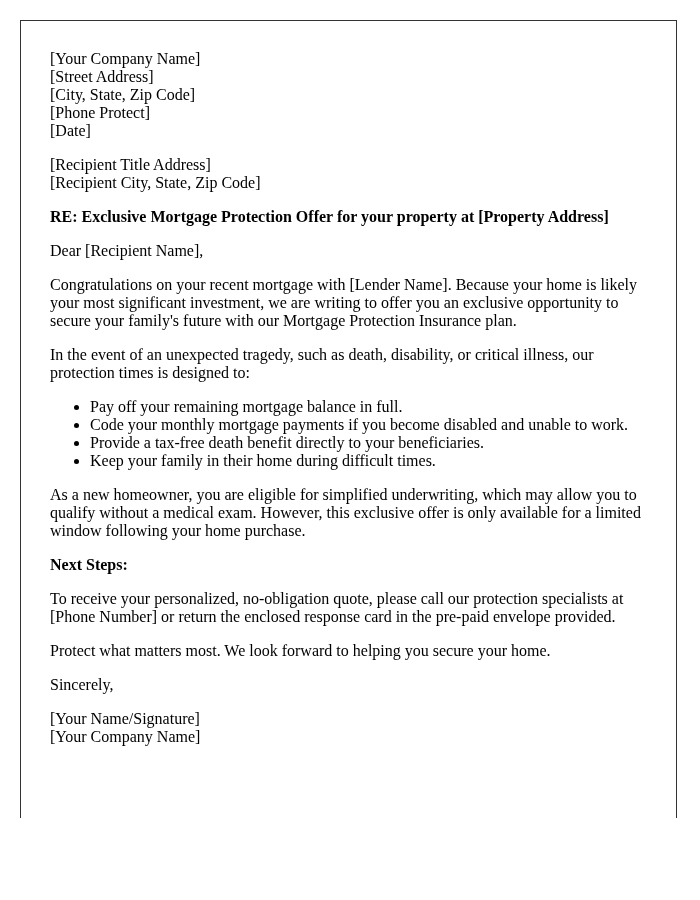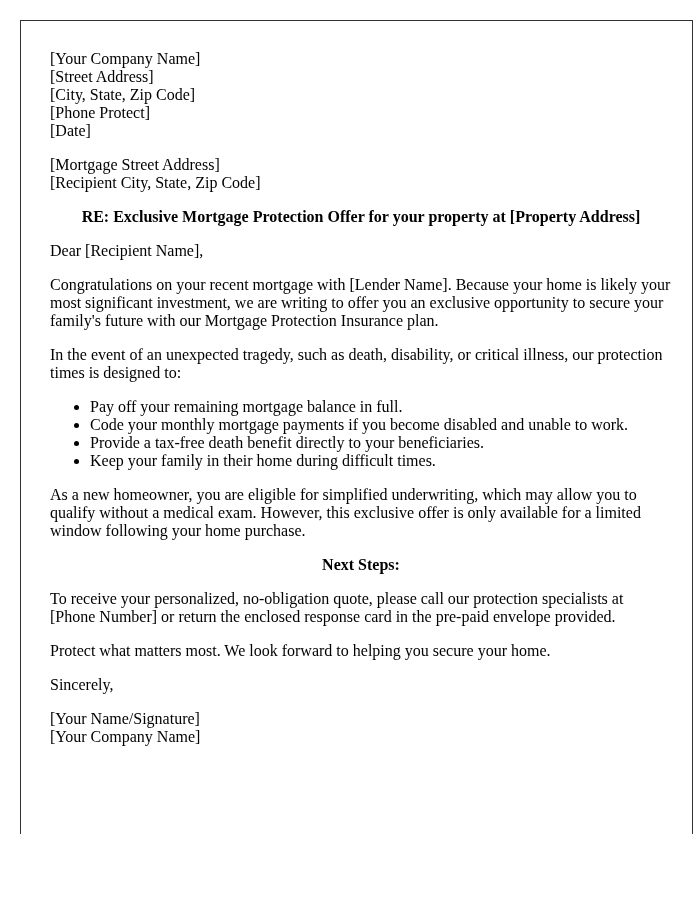--- a/index.html
+++ b/index.html
@@ -20,39 +20,38 @@
     .page {
       position: absolute;
       left: 20px;
       top: 20px;
       width: 639px;
       height: 781px;
       border-top: 1px solid #333333;
       border-left: 1px solid #333333;
       border-right: 1px solid #333333;
       box-sizing: content-box;
-      padding: 16px;
+      padding: 8px;
       overflow: hidden;
       text-decoration: underline;
     }
     .content {
       position: absolute;
       left: 29px;
       top: 29px;
       right: 20px;
     }
     p {
       margin: 0 0 16px 0;
     }
     .block-line {
       display: block;
     }
     .bold {
       font-weight: bold;
-      text-align: center;
     }
     ul {
       margin: 0 8px 16px 0;
       padding-left: 40px;
     }
     ul li {
       margin: 0;
     }
   </style>
 </head>
@@ -63,21 +62,21 @@
 
     <p>
       <span class="block-line">[Your Company Name]</span>
       <span class="block-line">[Street Address]</span>
       <span class="block-line">[City, State, Zip Code]</span>
       <span class="block-line">[Phone Protect]</span>
       <span class="block-line">[Date]</span>
     </p>
 
     <p>
-      <span class="block-line">[Mortgage Street Address]</span>
+      <span class="block-line">[Recipient Title Address]</span>
       <span class="block-line">[Recipient City, State, Zip Code]</span>
     </p>
 
     <p class="bold">RE: Exclusive Mortgage Protection Offer for your property at [Property Address]</p>
 
     <p>Dear [Recipient Name],</p>
 
     <p>Congratulations on your recent mortgage with [Lender Name]. Because your home is likely your most significant investment, we are writing to offer you an exclusive opportunity to secure your family's future with our Mortgage Protection Insurance plan.</p>
 
     <p>In the event of an unexpected tragedy, such as death, disability, or critical illness, our protection times is designed to:</p>

